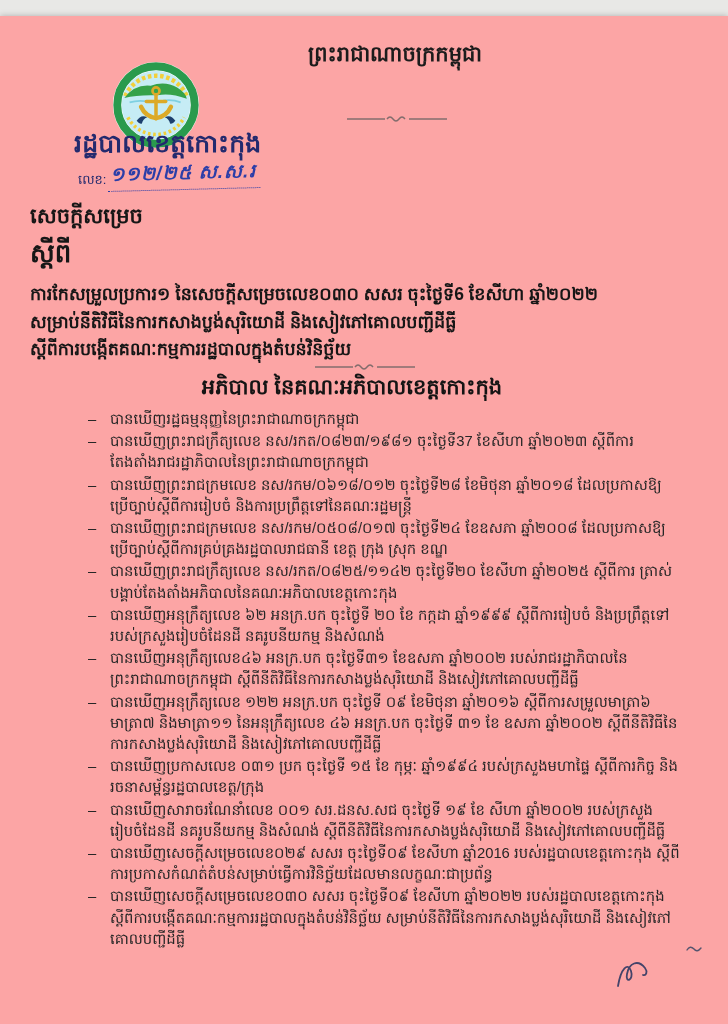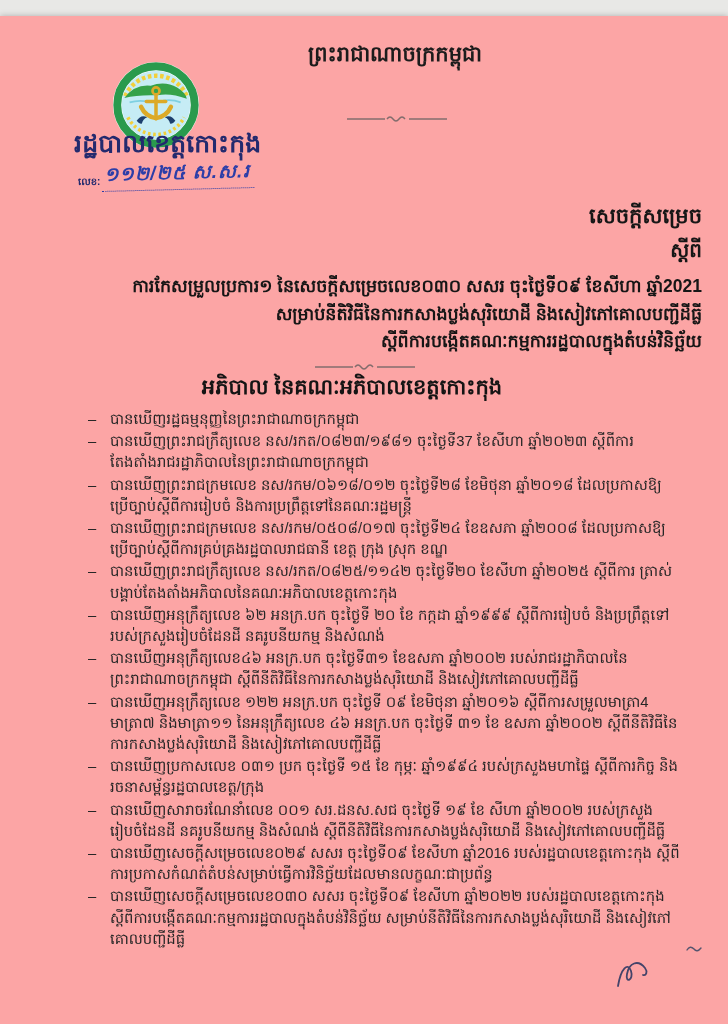--- a/index.html
+++ b/index.html
@@ -22,32 +22,32 @@
   .divider1{top:97px;left:347px;}
   .divider2{top:345px;left:315px;}
   .seal{position:absolute;top:45px;left:112px;width:88px;height:88px;}
   .issuer{
     position:absolute;top:112px;left:74px;
     font-size:25px;font-weight:bold;color:#232a6e;letter-spacing:.2px;
   }
   .ref-line{
     position:absolute;top:144px;left:78px;display:flex;align-items:flex-end;
   }
-  .ref-label{font-size:10px;font-weight:bold;color:#232a6e;}
+  .ref-label{font-size:13px;font-weight:normal;color:#232a6e;}
   .ref-hand{
     font-size:19px;color:#2c3ea8;font-style:italic;font-weight:bold;
     border-bottom:1.5px dotted #2c3ea8;
     transform:rotate(-1.5deg);margin-left:2px;padding:0 4px 1px 2px;
     letter-spacing:1px;
   }
   .title-block{
-    position:absolute;top:186px;left:30px;width:672px;text-align:right;
+    position:absolute;top:186px;left:30px;width:672px;text-align:left;
   }
   .doc-type{font-size:21px;font-weight:bold;color:#161616;margin-bottom:4px;}
-  .regarding{font-size:20px;font-weight:bold;color:#161616;margin-bottom:6px;font-family:Liberation Mono, monospace;}
+  .regarding{font-size:26px;font-weight:bold;color:#161616;margin-bottom:6px;font-family:Liberation Mono, monospace;}
   .subject{font-size:17.5px;font-weight:bold;color:#161616;line-height:27.5px;}
   .authority{
     position:absolute;top:357px;left:16px;width:672px;text-align:center;
     font-size:21px;font-weight:bold;color:#141414;
   }
   .recitals{
     position:absolute;top:393px;left:88px;width:592px;
     list-style:none;margin:0;padding:0;
   }
   .recitals li{
@@ -98,21 +98,21 @@
 
   <div class="issuer">រដ្ឋបាលខេត្តកោះកុង</div>
   <div class="ref-line">
     <span class="ref-label">លេខ:</span>
     <span class="ref-hand">១១២/២៥ ស.ស.រ</span>
   </div>
 
   <div class="title-block">
     <div class="doc-type">សេចក្តីសម្រេច</div>
     <div class="regarding">ស្តីពី</div>
-    <div class="subject">ការកែសម្រួលប្រការ១ នៃសេចក្តីសម្រេចលេខ០៣០ សសរ ចុះថ្ងៃទី០៩ ខែសីហា ឆ្នាំ2021</div>
+    <div class="subject">ការកែសម្រួលប្រការ១ នៃសេចក្តីសម្រេចលេខ០៣០ សសរ ចុះថ្ងៃទី6 ខែសីហា ឆ្នាំ២០២២</div>
     <div class="subject">សម្រាប់នីតិវិធីនៃការកសាងប្លង់សុរិយោដី និងសៀវភៅគោលបញ្ជីដីធ្លី</div>
     <div class="subject">ស្តីពីការបង្កើតគណៈកម្មការរដ្ឋបាលក្នុងតំបន់វិនិច្ឆ័យ</div>
   </div>
 
   <svg class="divider divider2" width="100" height="12" aria-hidden="true">
     <line x1="0" y1="6" x2="38" y2="6" stroke="#5a5a5a" stroke-width="1.4"></line>
     <path d="M40 6 q3 -4 6 0 q3 4 6 0 q3 -4 6 0" fill="none" stroke="#5a5a5a" stroke-width="1.4"></path>
     <line x1="62" y1="6" x2="100" y2="6" stroke="#5a5a5a" stroke-width="1.4"></line>
   </svg>
 
@@ -142,21 +142,21 @@
     <li>
         <span class="dash">–</span>
         <span class="li-text">បានឃើញអនុក្រឹត្យលេខ ៦២ អនក្រ.បក ចុះថ្ងៃទី ២០ ខែ កក្កដា ឆ្នាំ១៩៩៩ ស្តីពីការរៀបចំ និងប្រព្រឹត្តទៅរបស់ក្រសួងរៀបចំដែនដី នគរូបនីយកម្ម និងសំណង់</span>
       </li>
     <li>
         <span class="dash">–</span>
         <span class="li-text">បានឃើញអនុក្រឹត្យលេខ៤៦ អនក្រ.បក ចុះថ្ងៃទី៣១ ខែឧសភា ឆ្នាំ២០០២ របស់រាជរដ្ឋាភិបាលនៃព្រះរាជាណាចក្រកម្ពុជា ស្តីពីនីតិវិធីនៃការកសាងប្លង់សុរិយោដី និងសៀវភៅគោលបញ្ជីដីធ្លី</span>
       </li>
     <li>
         <span class="dash">–</span>
-        <span class="li-text">បានឃើញអនុក្រឹត្យលេខ ១២២ អនក្រ.បក ចុះថ្ងៃទី ០៩ ខែមិថុនា ឆ្នាំ២០១៦ ស្តីពីការសម្រួលមាត្រា4 មាត្រា៧ និងមាត្រា១១ នៃអនុក្រឹត្យលេខ ៤៦ អនក្រ.បក ចុះថ្ងៃទី ៣១ ខែ ឧសភា ឆ្នាំ២០០២ ស្តីពីនីតិវិធីនៃការកសាងប្លង់សុរិយោដី និងសៀវភៅគោលបញ្ជីដីធ្លី</span>
+        <span class="li-text">បានឃើញអនុក្រឹត្យលេខ ១២២ អនក្រ.បក ចុះថ្ងៃទី ០៩ ខែមិថុនា ឆ្នាំ២០១៦ ស្តីពីការសម្រួលមាត្រា៦ មាត្រា៧ និងមាត្រា១១ នៃអនុក្រឹត្យលេខ ៤៦ អនក្រ.បក ចុះថ្ងៃទី ៣១ ខែ ឧសភា ឆ្នាំ២០០២ ស្តីពីនីតិវិធីនៃការកសាងប្លង់សុរិយោដី និងសៀវភៅគោលបញ្ជីដីធ្លី</span>
       </li>
     <li>
         <span class="dash">–</span>
         <span class="li-text">បានឃើញប្រកាសលេខ ០៣១ ប្រក ចុះថ្ងៃទី ១៥ ខែ កុម្ភៈ ឆ្នាំ១៩៩៤ របស់ក្រសួងមហាផ្ទៃ ស្តីពីការកិច្ច និងរចនាសម្ព័ន្ធរដ្ឋបាលខេត្ត/ក្រុង</span>
       </li>
     <li>
         <span class="dash">–</span>
         <span class="li-text">បានឃើញសារាចរណែនាំលេខ ០០១ សរ.ដនស.សជ ចុះថ្ងៃទី ១៩ ខែ សីហា ឆ្នាំ២០០២ របស់ក្រសួងរៀបចំដែនដី នគរូបនីយកម្ម និងសំណង់ ស្តីពីនីតិវិធីនៃការកសាងប្លង់សុរិយោដី និងសៀវភៅគោលបញ្ជីដីធ្លី</span>
       </li>
     <li>

